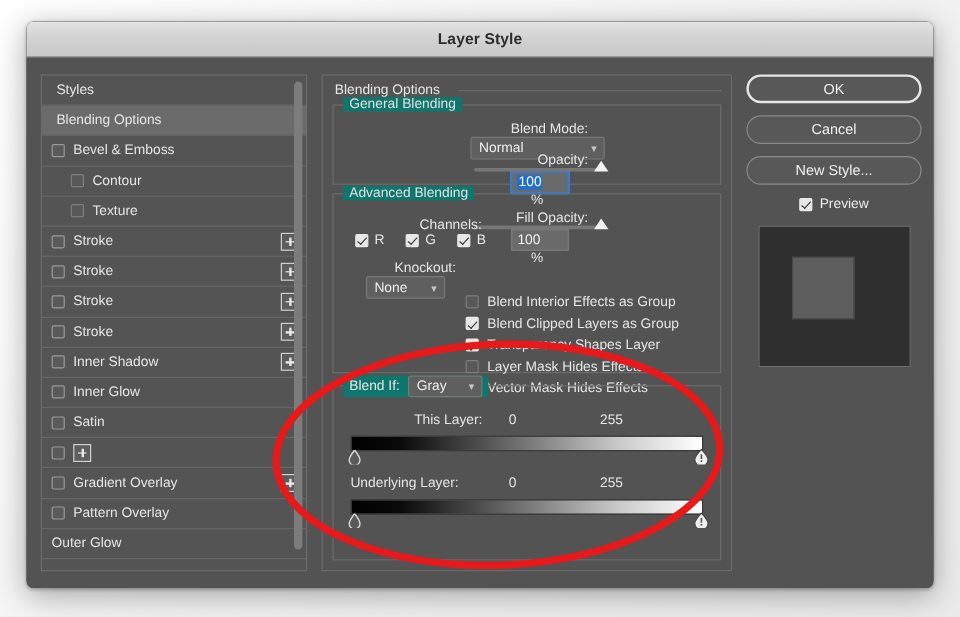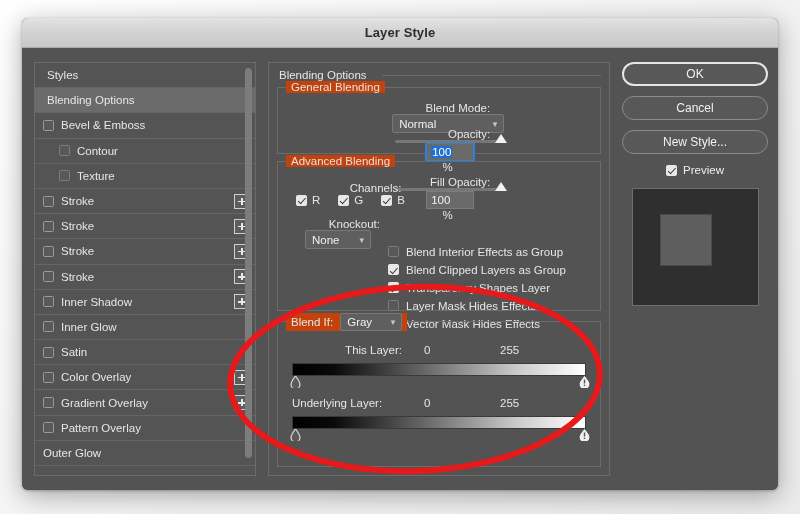--- a/index.html
+++ b/index.html
@@ -152,21 +152,21 @@
     border: 1px solid #6b6b6b;
     background: #535353;
   }
   .group {
     position: absolute;
     border: 1px solid #6b6b6b;
   }
   .group > .legend {
     position: absolute;
     top: -7px; left: 8px;
-    background: #c2410c;
+    background: #0f766e;
     padding: 0 5px;
     font-size: 11.5px;
     color: #e2e2e2;
     text-align: center;
   }
   #lbl-blending-options {
     position: absolute;
     left: 10px; top: 6px;
     font-size: 11.5px; color: #e6e6e6;
   }
@@ -374,21 +374,20 @@
           <div class="style-row">
             <span class="cb"></span>
             <span class="lbl">Inner Glow</span>
           </div>
           <div class="style-row">
             <span class="cb"></span>
             <span class="lbl">Satin</span>
           </div>
           <div class="style-row">
             <span class="cb"></span>
-            <span class="lbl">Color Overlay</span>
             <span class="plus-btn"></span>
           </div>
           <div class="style-row">
             <span class="cb"></span>
             <span class="lbl">Gradient Overlay</span>
             <span class="plus-btn"></span>
           </div>
           <div class="style-row">
             <span class="cb"></span>
             <span class="lbl">Pattern Overlay</span>

